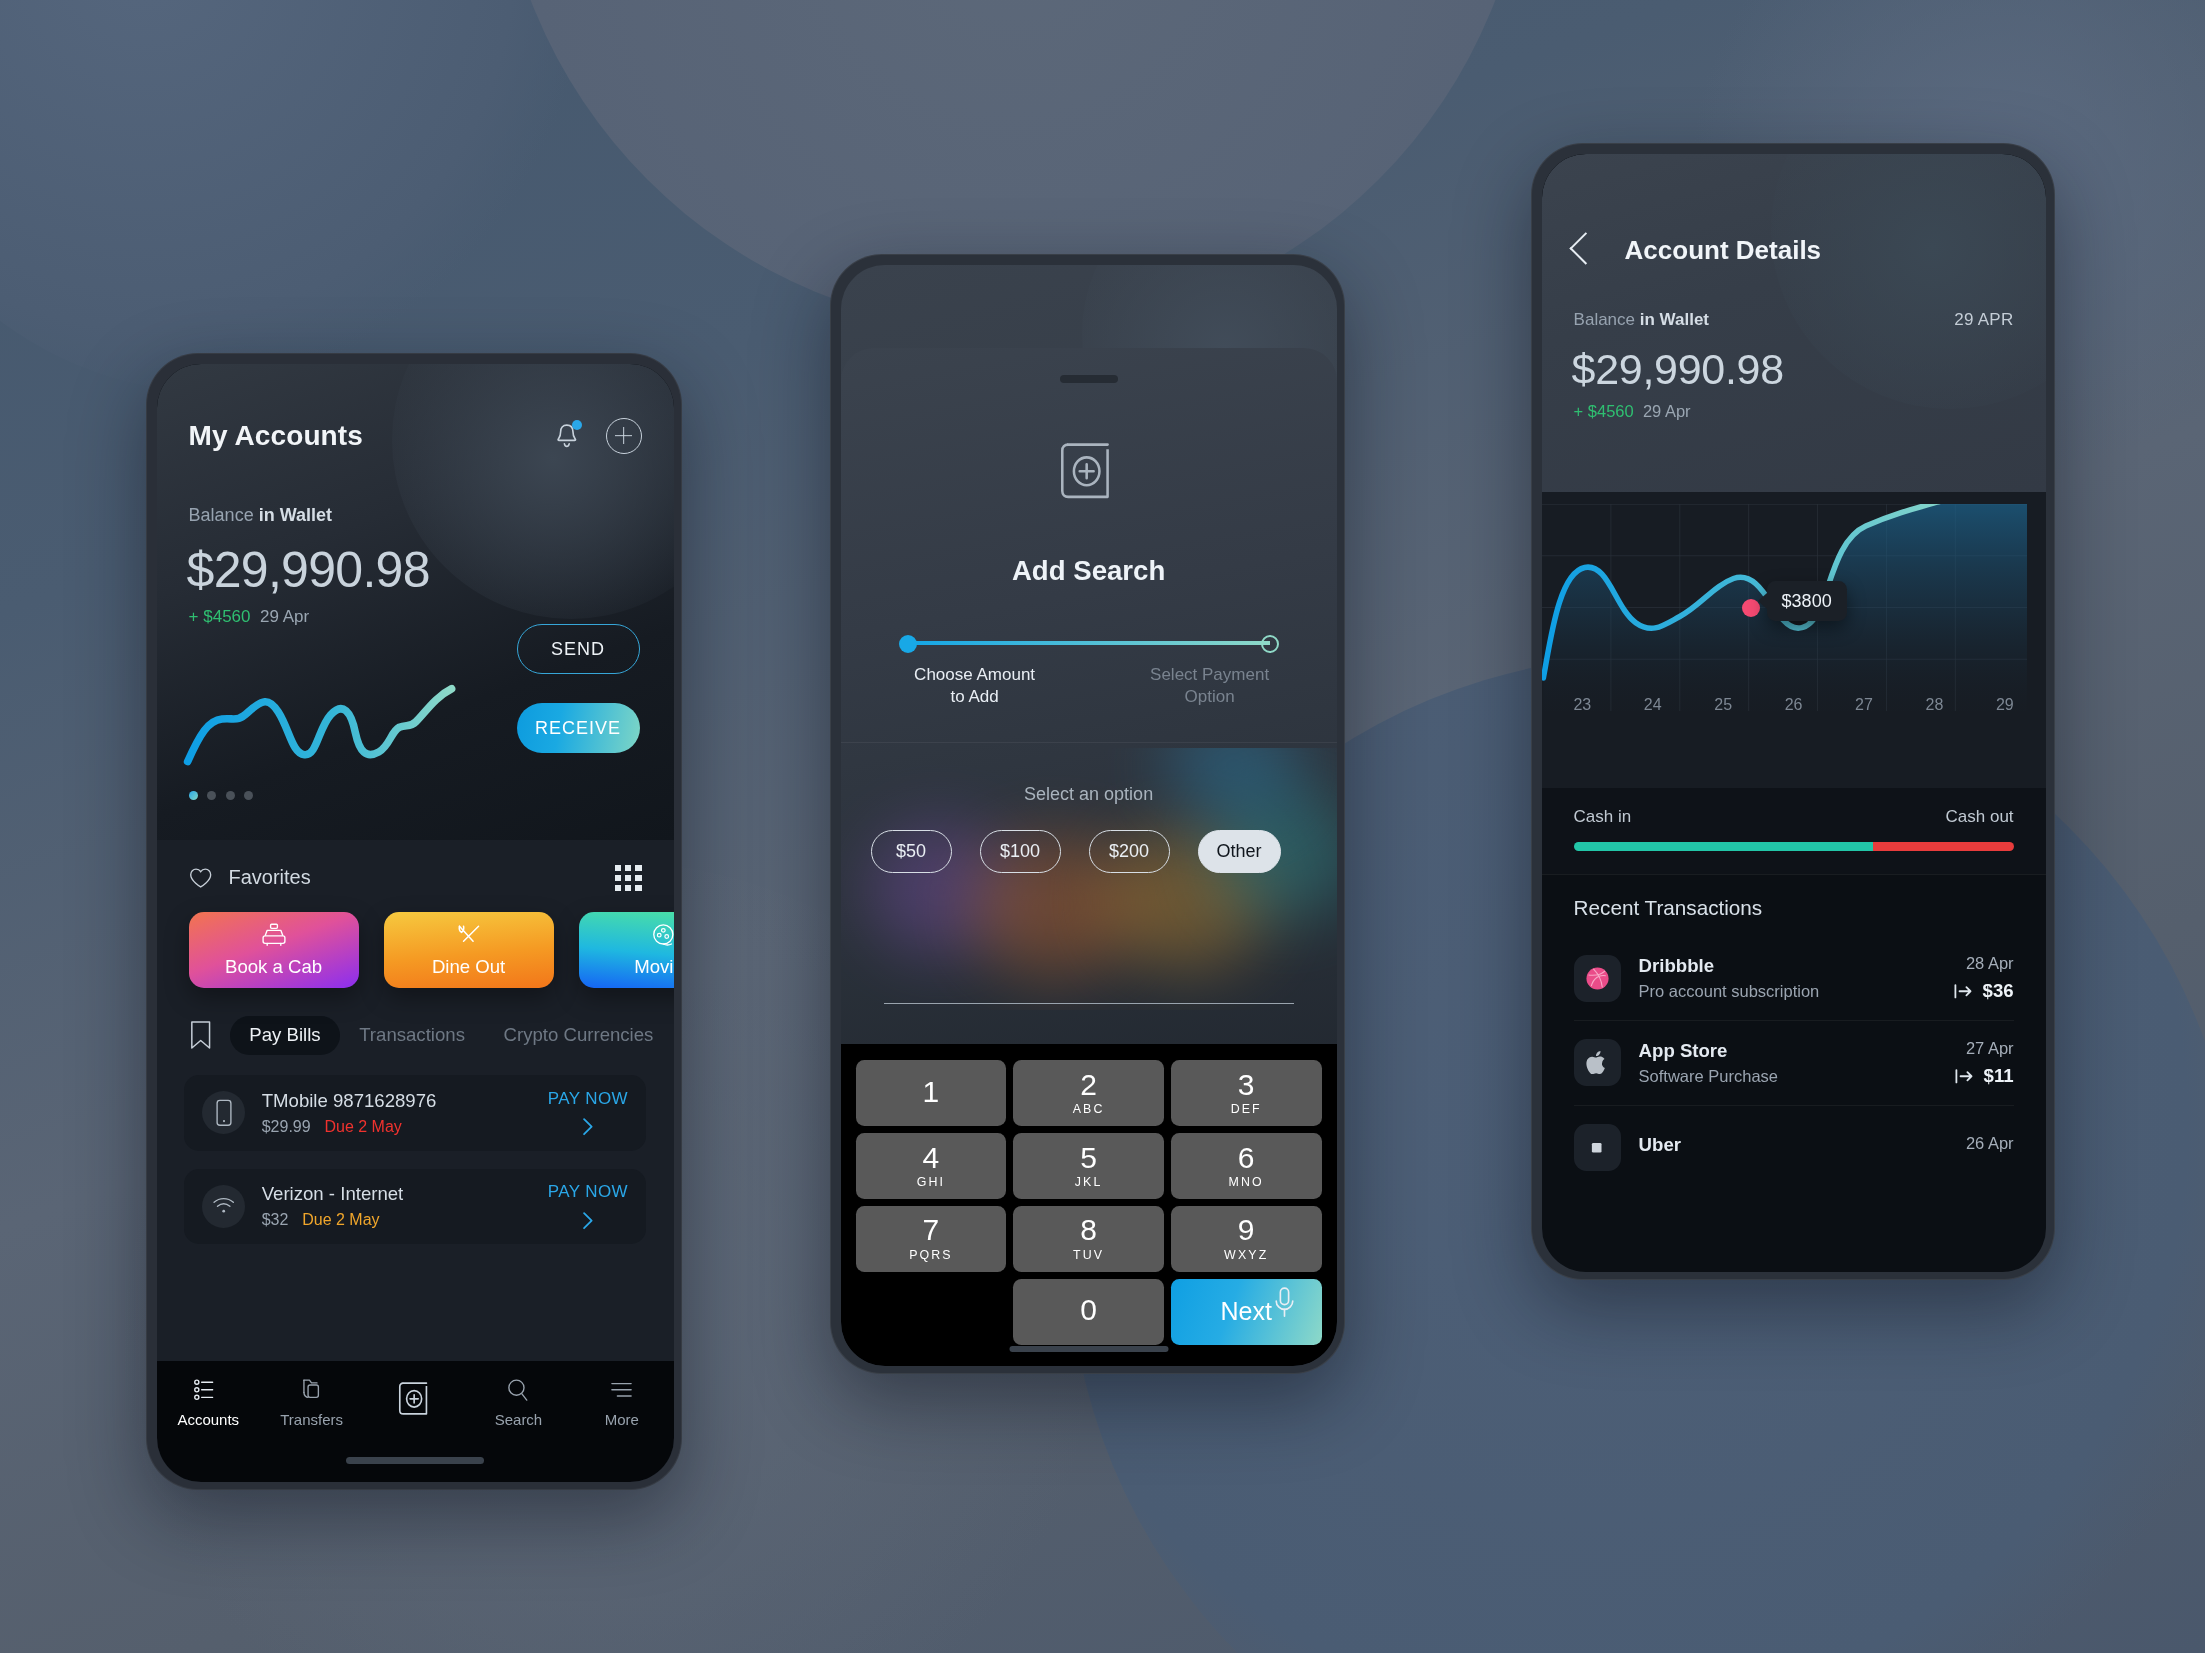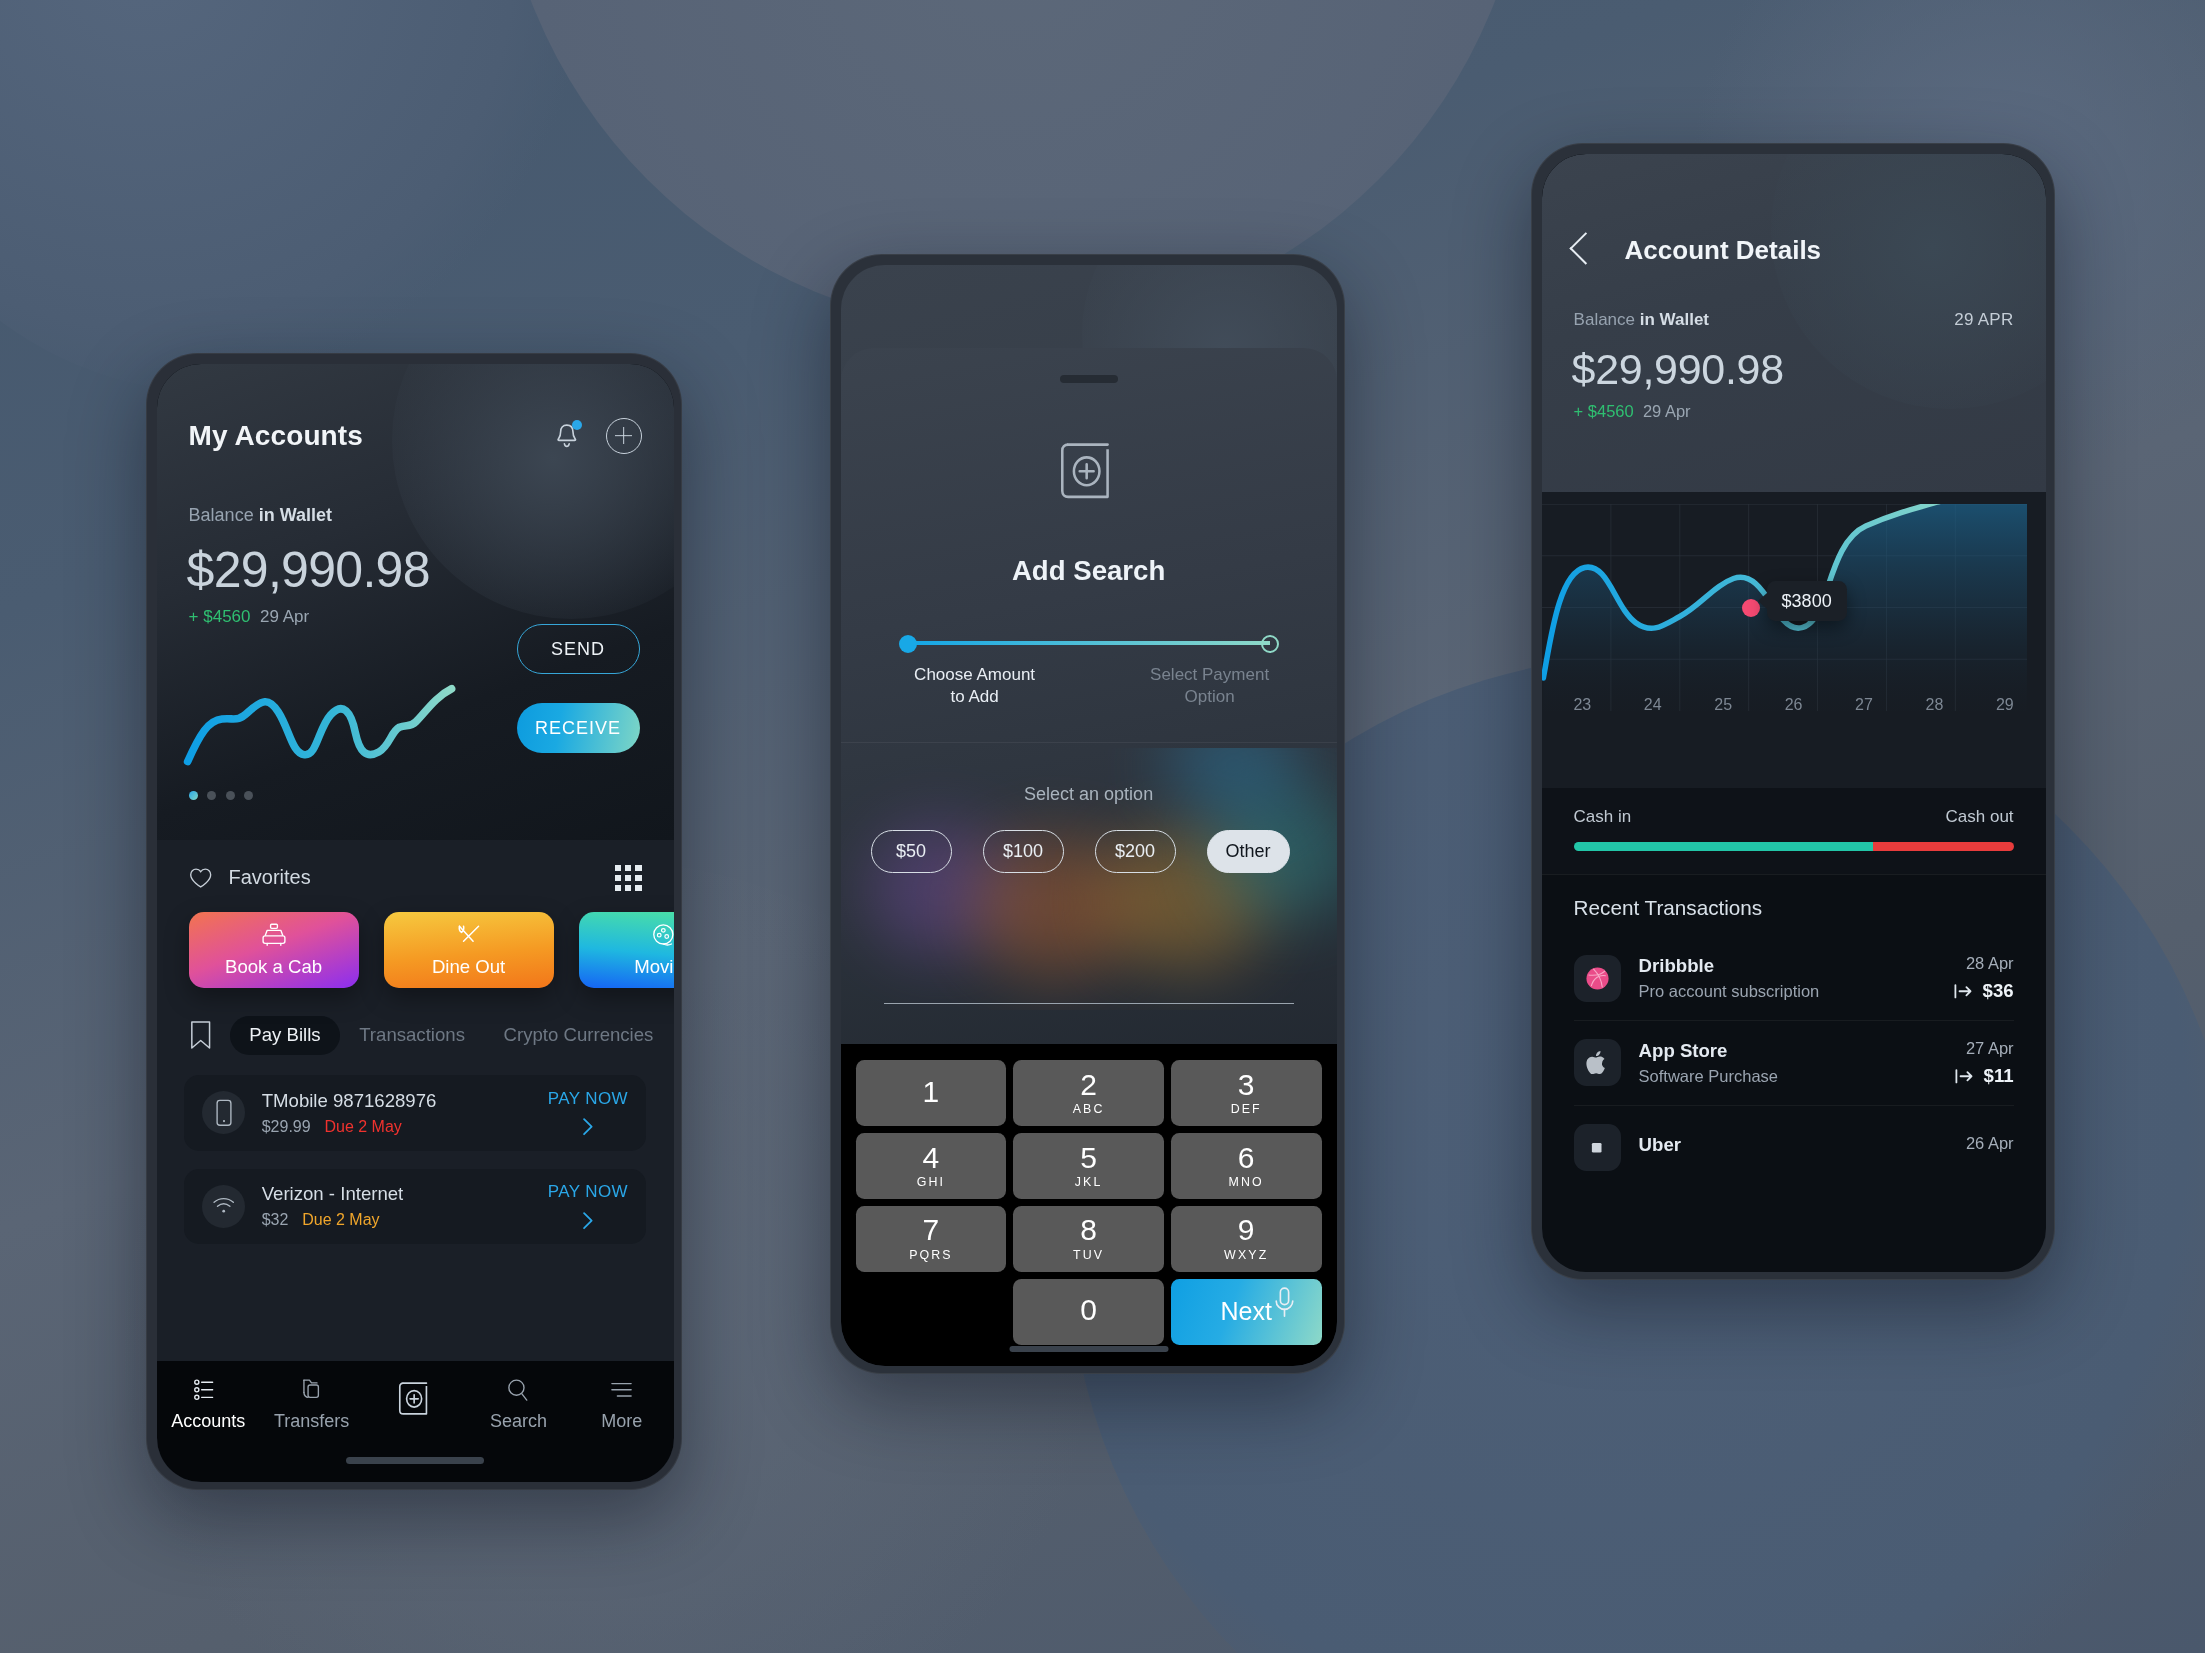--- a/index.html
+++ b/index.html
@@ -87,21 +87,21 @@
   .bill .info{flex:1;}
   .bill .nm{font-size:18.6px;color:#d6dee6;margin-bottom:5.5px;}
   .bill .sub{font-size:16px;color:#99a4b0;display:flex;gap:13.8px;}
   .due-red{color:#f0322e;}
   .due-amber{color:#f0a62b;}
   .paynow{display:flex;align-items:center;gap:8.3px;color:#2aa7e8;font-size:17px;letter-spacing:0.4px;flex-direction:column;}
 
   .p1-nav{position:absolute;left:0;right:0;bottom:0;height:121px;background:#05070a;
      display:flex;align-items:flex-start;justify-content:space-around;padding-top:15px;border-radius:0 0 44px 44px;}
   .nav-item{display:flex;flex-direction:column;align-items:center;gap:8.3px;width:80px;}
-  .nav-item .nlbl{font-size:18px;color:#98a2ad;}
+  .nav-item .nlbl{font-size:15px;color:#98a2ad;}
   .nav-item.active .nlbl{color:#fff;}
   .home-ind{position:absolute;left:50%;transform:translateX(-50%);bottom:18px;width:138px;height:6.2px;border-radius:4.1px;background:#3a424c;}
 
   
   #phone2{left:830px;top:254px;width:515px;height:1120px;
     background:#2b313a;border:0.7px solid rgba(255,255,255,0.07);
     box-shadow:0 27.6px 76px rgba(10,16,26,0.45);border-radius:52px;}
   #phone2 .screen{left:9.6px;top:9.6px;width:496px;height:1101px;border-radius:44px;
     background:linear-gradient(165deg,#3a424d 0%,#353d47 30%,#2e353f 55%,#262c35 80%,#20262e 100%);}
   .p2-topblob{position:absolute;width:317px;height:317px;right:-62px;top:-90px;border-radius:50%;
@@ -124,21 +124,21 @@
 
   .p2-blurs{position:absolute;left:0;right:0;top:400px;height:262px;overflow:hidden;}
   .bb{position:absolute;border-radius:50%;filter:blur(32px);opacity:.42;}
   .bb1{width:145px;height:131px;left:27.6px;top:76px;background:#7a4fa8;}
   .bb2{width:165px;height:138px;left:131px;top:90px;background:#c4662c;}
   .bb3{width:165px;height:138px;left:262px;top:83px;background:#c48a2c;}
   .bb4{width:145px;height:131px;left:372px;top:41px;background:#2c8f91;}
   .bb5{width:138px;height:117px;left:324px;top:-41px;background:#2b7fa8;}
 
   .select-opt{position:absolute;left:0;right:0;top:436px;text-align:center;font-size:18px;color:#a9b3bd;}
-  .chips{position:absolute;left:30px;right:47px;top:482px;display:flex;justify-content:space-between;}
+  .chips{position:absolute;left:30px;right:28px;top:482px;display:flex;gap:28px;}
   .chip{height:43px;min-width:81px;padding:0 18px;border-radius:23.4px;border:1.4px solid #d7dee5;background:transparent;
     color:#eaeff4;font-size:18px;display:flex;align-items:center;justify-content:center;}
   .chip.sel{background:#dde3e9;border-color:#dde3e9;color:#10161d;}
   .amount-row{position:absolute;left:34px;right:34px;top:572px;display:flex;align-items:center;justify-content:center;}
   .amount-val{font-size:45px;color:#d9e1e8;letter-spacing:0.7px;}
   .backspace{position:absolute;right:6.9px;top:50%;transform:translateY(-50%);}
   .amount-line{position:absolute;left:43px;right:43px;top:655px;height:1.4px;background:#9aa4ae;}
 
   .keypad{position:absolute;left:0;right:0;bottom:0;top:696px;background:#000;border-radius:0 0 44px 44px;padding:16.5px 15px 0 15px;}
   .kgrid{display:grid;grid-template-columns:repeat(3,1fr);gap:6.9px;}

